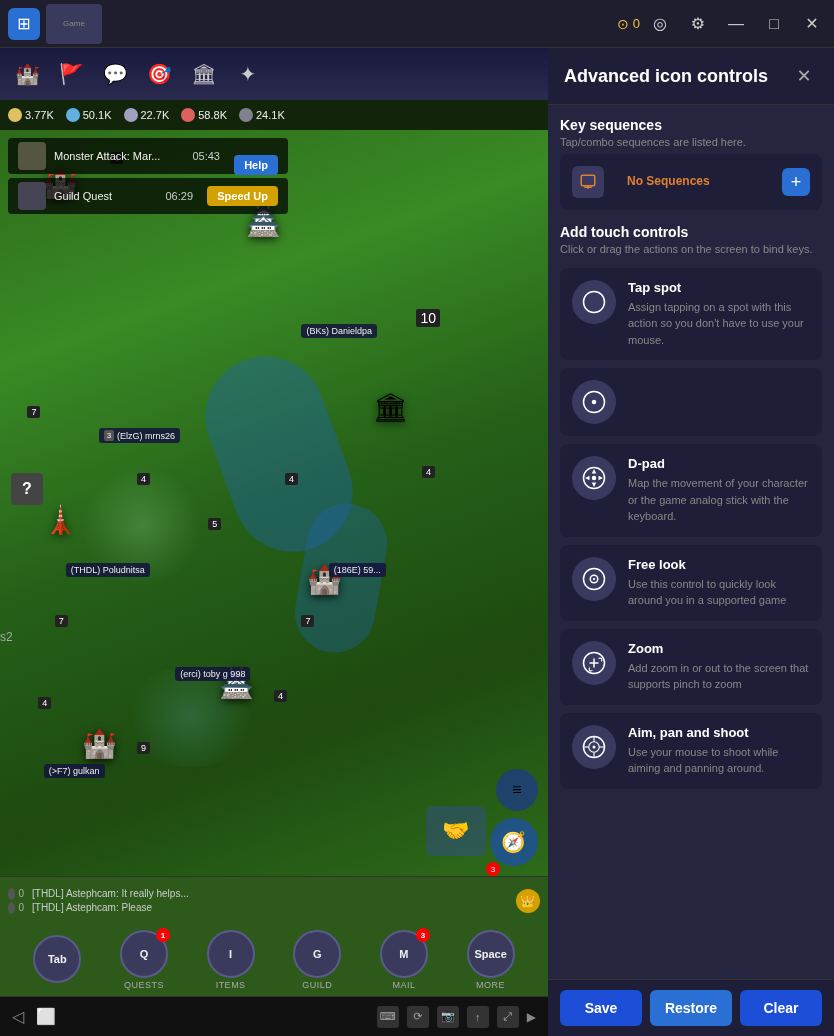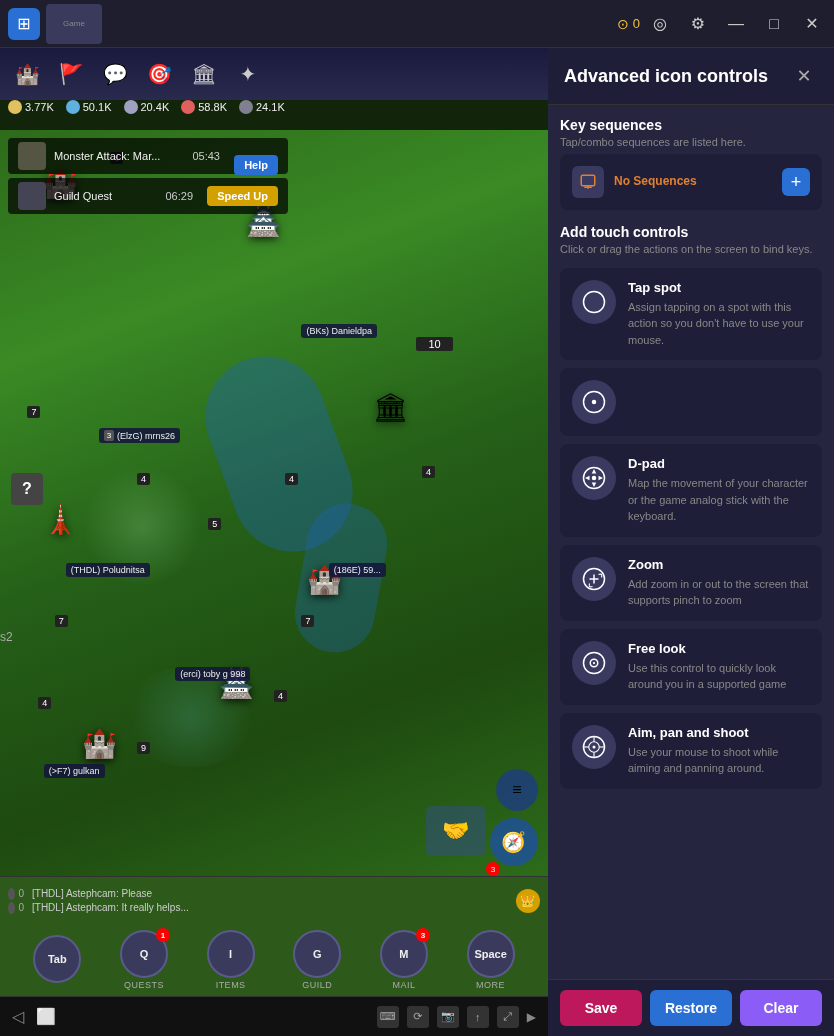--- a/index.html
+++ b/index.html
@@ -85,21 +85,21 @@
       width: 40px; height: 40px;
       display: flex; align-items: center; justify-content: center;
       color: #ccc; font-size: 20px;
     }
 
     
     .resource-bar {
       height: 30px;
       background: rgba(0,0,0,0.6);
       display: flex;
-      align-items: flex-start;
+      align-items: center;
       padding: 0 8px;
       gap: 12px;
       flex-shrink: 0;
     }
     .resource-item {
       display: flex; align-items: center; gap: 3px;
       font-size: 11px; color: #eee;
     }
     .res-icon {
       width: 14px; height: 14px;
@@ -308,21 +308,21 @@
       line-height: 1.4;
     }
 
     
     .key-seq-card {
       background: #1e1e38;
       border-radius: 8px;
       padding: 12px;
       display: flex;
       align-items: center;
-      gap: 10px;
+      gap: 23px;
     }
     .seq-add-btn {
       width: 28px; height: 28px;
       background: #2a6fd4;
       border-radius: 6px;
       display: flex; align-items: center; justify-content: center;
       color: white; font-size: 18px;
       cursor: pointer;
       flex-shrink: 0;
       margin-left: auto;
@@ -399,23 +399,23 @@
     .footer-btn {
       flex: 1;
       height: 36px;
       border-radius: 6px;
       border: none;
       font-size: 14px;
       font-weight: 600;
       cursor: pointer;
       color: white;
     }
-    .btn-save { background: #be185d; }
+    .btn-save { background: #1d4ed8; }
     .btn-restore { background: #2a6fd4; }
-    .btn-clear { background: #8b5cf6; }
+    .btn-clear { background: #1d4ed8; }
 
     
     .castle-icon {
       position: absolute;
       font-size: 28px;
       filter: drop-shadow(0 2px 4px rgba(0,0,0,0.8));
     }
 
     .s2-label {
       position: absolute;
@@ -477,21 +477,21 @@
       <div class="resource-item">
         <span class="res-icon" style="background:#e0c060;"></span>
         <span>3.77K</span>
       </div>
       <div class="resource-item">
         <span class="res-icon" style="background:#60b0e0;"></span>
         <span>50.1K</span>
       </div>
       <div class="resource-item">
         <span class="res-icon" style="background:#a0a0c0;"></span>
-        <span>20.4K</span>
+        <span>22.7K</span>
       </div>
       <div class="resource-item">
         <span class="res-icon" style="background:#e06060;"></span>
         <span>58.8K</span>
       </div>
       <div class="resource-item">
         <span class="res-icon" style="background:#808090;"></span>
         <span>24.1K</span>
       </div>
     </div>
@@ -508,21 +508,21 @@
 
       <div class="castle-icon" style="top:5%;left:8%;">🏰</div>
       <div class="castle-icon" style="top:10%;left:45%;">🏯</div>
       <div class="castle-icon" style="top:35%;left:68%;">🏛</div>
       <div class="castle-icon" style="top:50%;left:8%;">🗼</div>
       <div class="castle-icon" style="top:58%;left:56%;">🏰</div>
       <div class="castle-icon" style="top:72%;left:40%;">🏯</div>
       <div class="castle-icon" style="top:80%;left:15%;">🏰</div>
 
       <div style="position:absolute;top:3%;left:20%;background:#222;color:#fff;font-size:9px;padding:1px 4px;border-radius:2px;">4</div>
-      <div style="position:absolute;top:24%;left:76%;background:#222;color:#fff;font-size:11px;padding:1px 12px;border-radius:2px;margin-top:28px;">10</div>
+      <div style="position:absolute;top:24%;left:76%;background:#222;color:#fff;font-size:14px;padding:1px 4px;border-radius:2px;">10</div>
       <div style="position:absolute;top:37%;left:5%;background:#222;color:#fff;font-size:9px;padding:1px 4px;border-radius:2px;">7</div>
       <div style="position:absolute;top:45%;left:77%;background:#222;color:#fff;font-size:9px;padding:1px 4px;border-radius:2px;">4</div>
       <div style="position:absolute;top:46%;left:25%;background:#222;color:#fff;font-size:9px;padding:1px 4px;border-radius:2px;">4</div>
       <div style="position:absolute;top:46%;left:52%;background:#222;color:#fff;font-size:9px;padding:1px 4px;border-radius:2px;">4</div>
       <div style="position:absolute;top:52%;left:38%;background:#222;color:#fff;font-size:9px;padding:1px 4px;border-radius:2px;">5</div>
       <div style="position:absolute;top:65%;left:10%;background:#222;color:#fff;font-size:9px;padding:1px 4px;border-radius:2px;">7</div>
       <div style="position:absolute;top:65%;left:55%;background:#222;color:#fff;font-size:9px;padding:1px 4px;border-radius:2px;">7</div>
       <div style="position:absolute;top:75%;left:50%;background:#222;color:#fff;font-size:9px;padding:1px 4px;border-radius:2px;">4</div>
       <div style="position:absolute;top:76%;left:7%;background:#222;color:#fff;font-size:9px;padding:1px 4px;border-radius:2px;">4</div>
       <div style="position:absolute;top:82%;left:25%;background:#222;color:#fff;font-size:9px;padding:1px 4px;border-radius:2px;">9</div>
@@ -578,22 +578,22 @@
         <div style="display:flex;align-items:center;gap:3px;">
             <div style="width:12px;height:12px;background:#555;border-radius:50%;"></div>
             <span style="font-size:10px;color:#aaa;">0</span>
           </div>
         <div style="display:flex;align-items:center;gap:3px;">
             <div style="width:12px;height:12px;background:#555;border-radius:50%;"></div>
             <span style="font-size:10px;color:#aaa;">0</span>
           </div>
       </div>
       <div class="chat-messages">
+        <div class="chat-line">[THDL] Astephcam: It really helps...</div>
         <div class="chat-line">[THDL] Astephcam: Please</div>
-        <div class="chat-line">[THDL] Astephcam: It really helps...</div>
       </div>
       <div class="chat-crown">👑</div>
     </div>
 
     <div class="hotkey-bar">
       <div class="hotkey-slot">
         <div class="hotkey-circle">
           <span>Tab</span>
         </div>
         <span class="hotkey-label"></span>
@@ -721,43 +721,43 @@
           <div class="ctrl-text">
             <div class="ctrl-name">D-pad</div>
             <div class="ctrl-desc">Map the movement of your character or the game analog stick with the keyboard.</div>
           </div>
         </div>
 
         <div class="control-card">
           <div class="ctrl-icon">
             <svg viewBox="0 0 32 32" width="28" height="28">
               <circle cx="16" cy="16" r="14" fill="none" stroke="#fff" stroke-width="2"></circle>
+              <circle cx="16" cy="16" r="5" fill="none" stroke="#fff" stroke-width="2"></circle>
+              <circle cx="16" cy="16" r="1.5" fill="#fff"></circle>
+            </svg>
+          </div>
+          <div class="ctrl-text">
+            <div class="ctrl-name">Free look</div>
+            <div class="ctrl-desc">Use this control to quickly look around you in a supported game</div>
+          </div>
+        </div>
+
+        <div class="control-card">
+          <div class="ctrl-icon">
+            <svg viewBox="0 0 32 32" width="28" height="28">
+              <circle cx="16" cy="16" r="14" fill="none" stroke="#fff" stroke-width="2"></circle>
               <line x1="10" y1="16" x2="22" y2="16" stroke="#fff" stroke-width="2"></line>
               <line x1="16" y1="10" x2="16" y2="22" stroke="#fff" stroke-width="2"></line>
               <path d="M10 22 Q8 28 14 26" stroke="#fff" stroke-width="1.5" fill="none"></path>
               <path d="M22 10 Q28 8 26 14" stroke="#fff" stroke-width="1.5" fill="none"></path>
             </svg>
           </div>
           <div class="ctrl-text">
             <div class="ctrl-name">Zoom</div>
             <div class="ctrl-desc">Add zoom in or out to the screen that supports pinch to zoom</div>
-          </div>
-        </div>
-
-        <div class="control-card">
-          <div class="ctrl-icon">
-            <svg viewBox="0 0 32 32" width="28" height="28">
-              <circle cx="16" cy="16" r="14" fill="none" stroke="#fff" stroke-width="2"></circle>
-              <circle cx="16" cy="16" r="5" fill="none" stroke="#fff" stroke-width="2"></circle>
-              <circle cx="16" cy="16" r="1.5" fill="#fff"></circle>
-            </svg>
-          </div>
-          <div class="ctrl-text">
-            <div class="ctrl-name">Free look</div>
-            <div class="ctrl-desc">Use this control to quickly look around you in a supported game</div>
           </div>
         </div>
 
         <div class="control-card">
           <div class="ctrl-icon">
             <svg viewBox="0 0 32 32" width="28" height="28">
               <circle cx="16" cy="16" r="14" fill="none" stroke="#fff" stroke-width="2"></circle>
               <circle cx="16" cy="16" r="7" fill="none" stroke="#fff" stroke-width="1.5"></circle>
               <line x1="16" y1="2" x2="16" y2="9" stroke="#fff" stroke-width="1.5"></line>
               <line x1="16" y1="23" x2="16" y2="30" stroke="#fff" stroke-width="1.5"></line>

